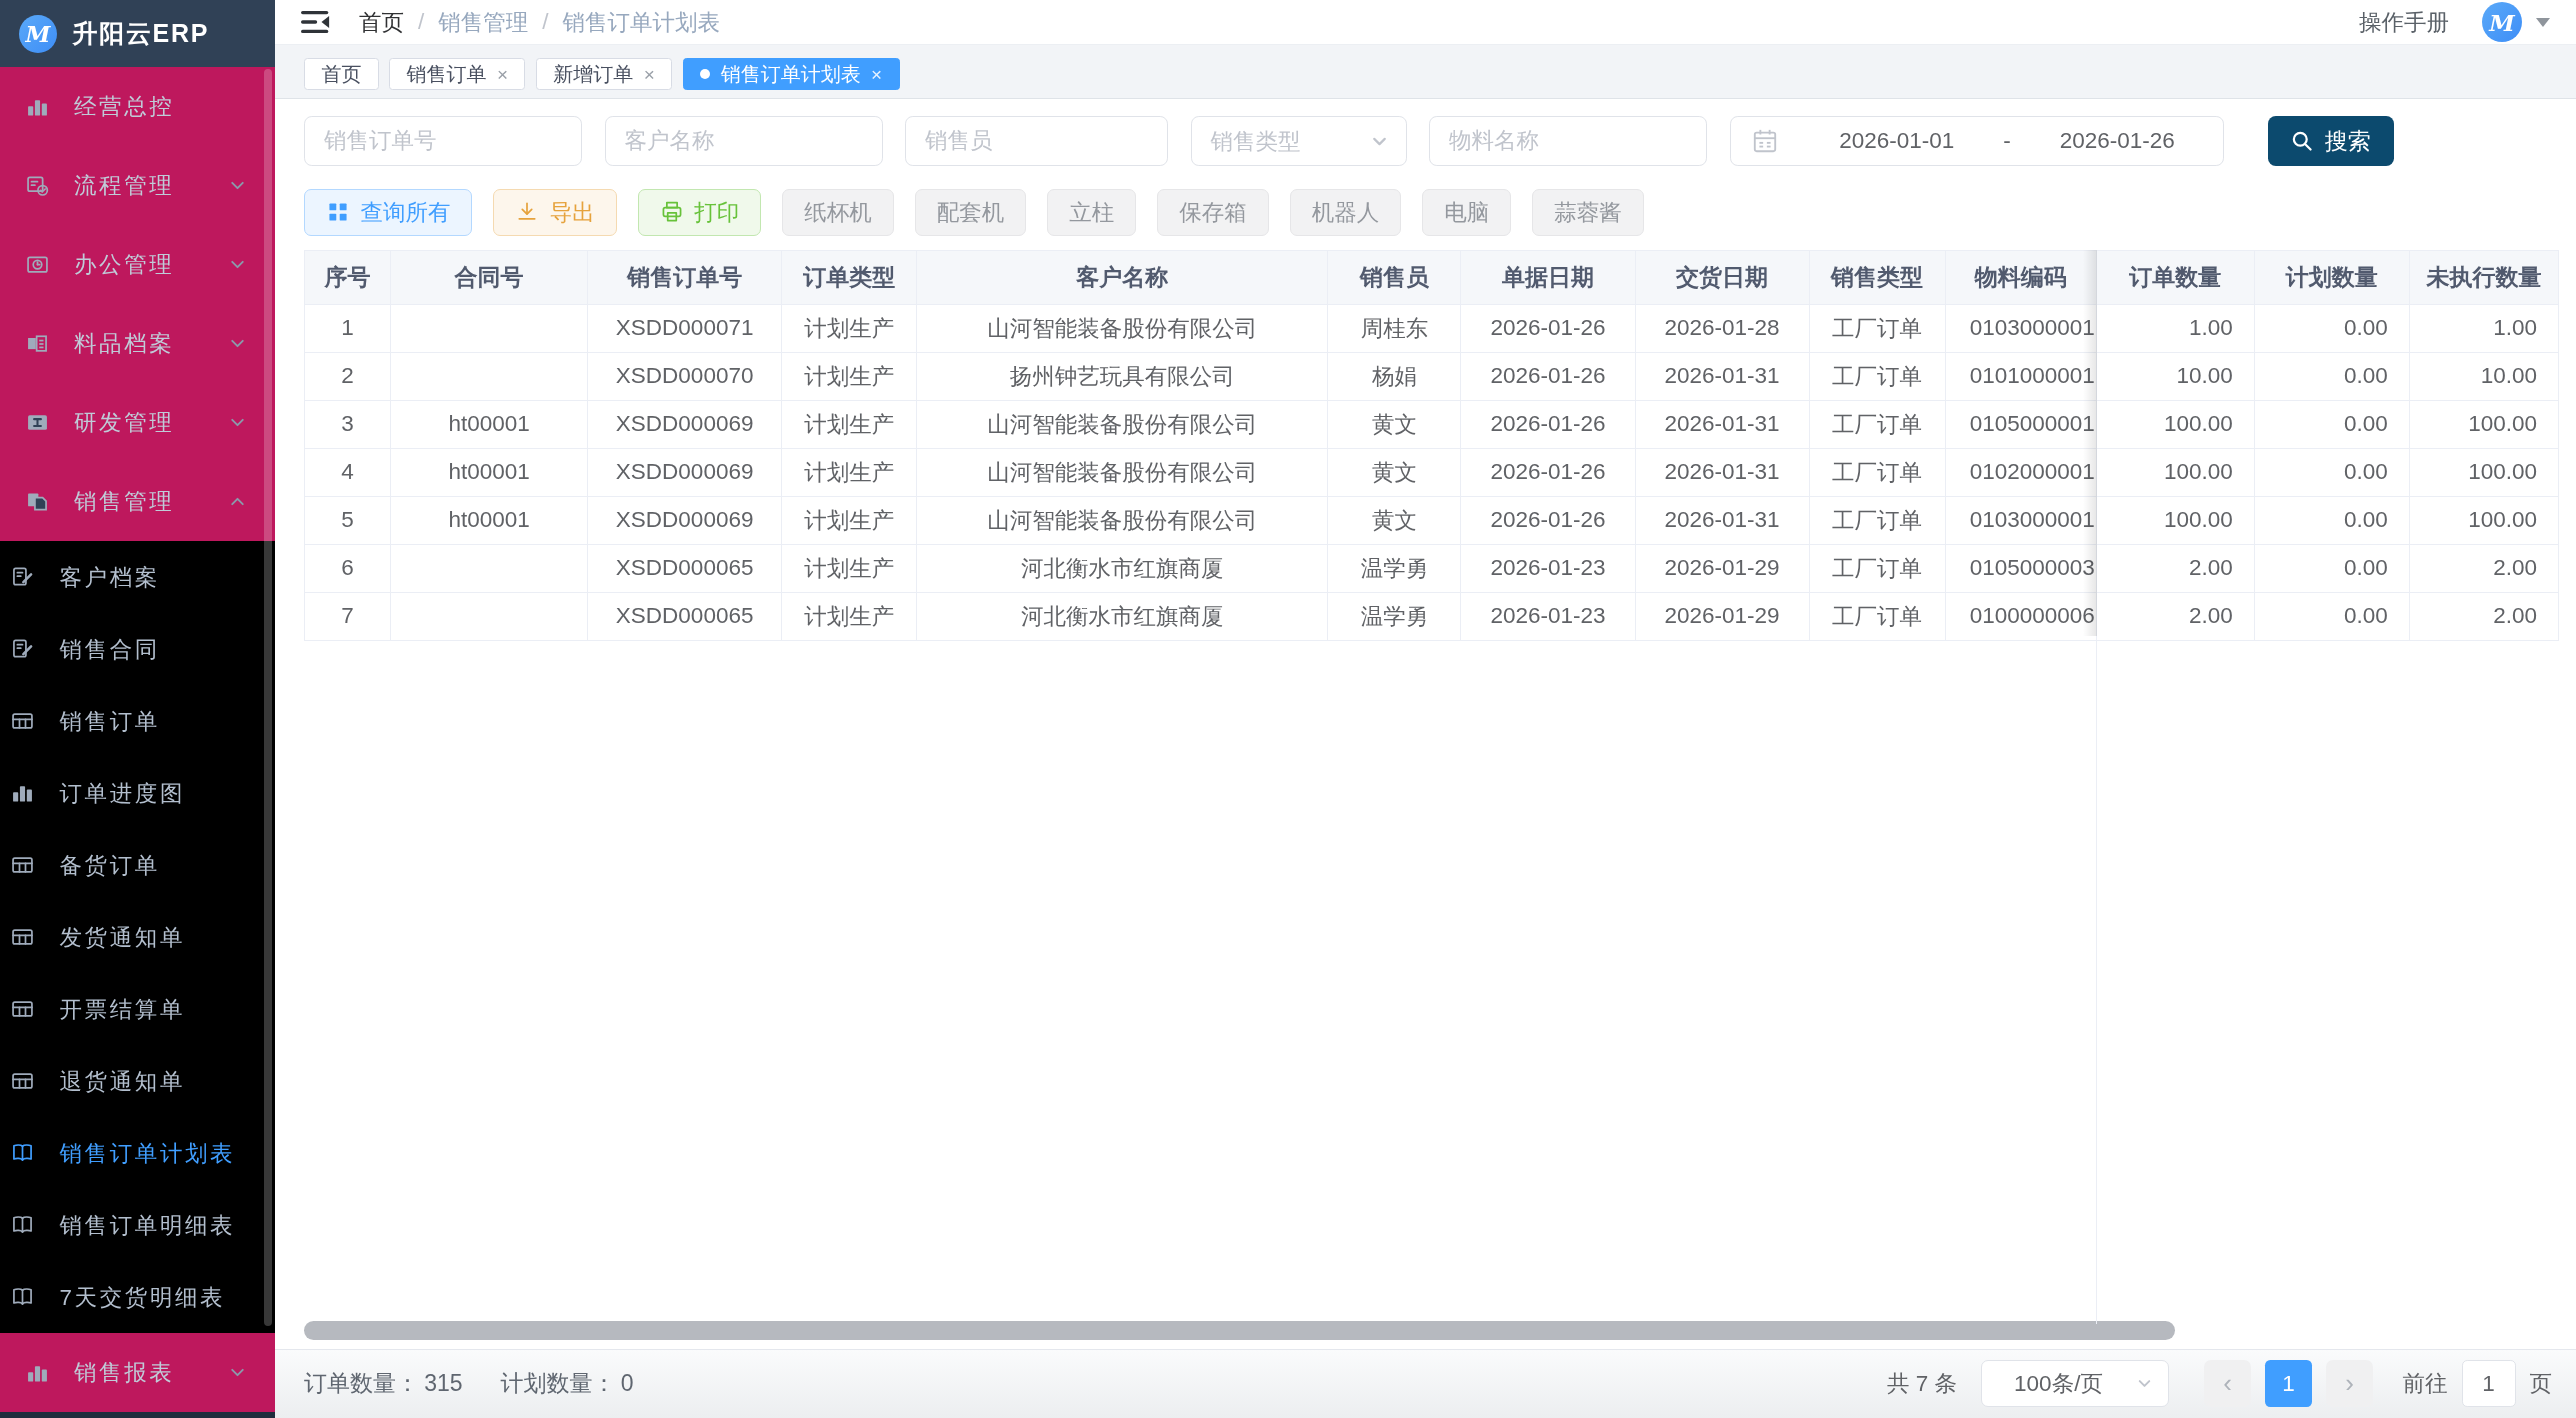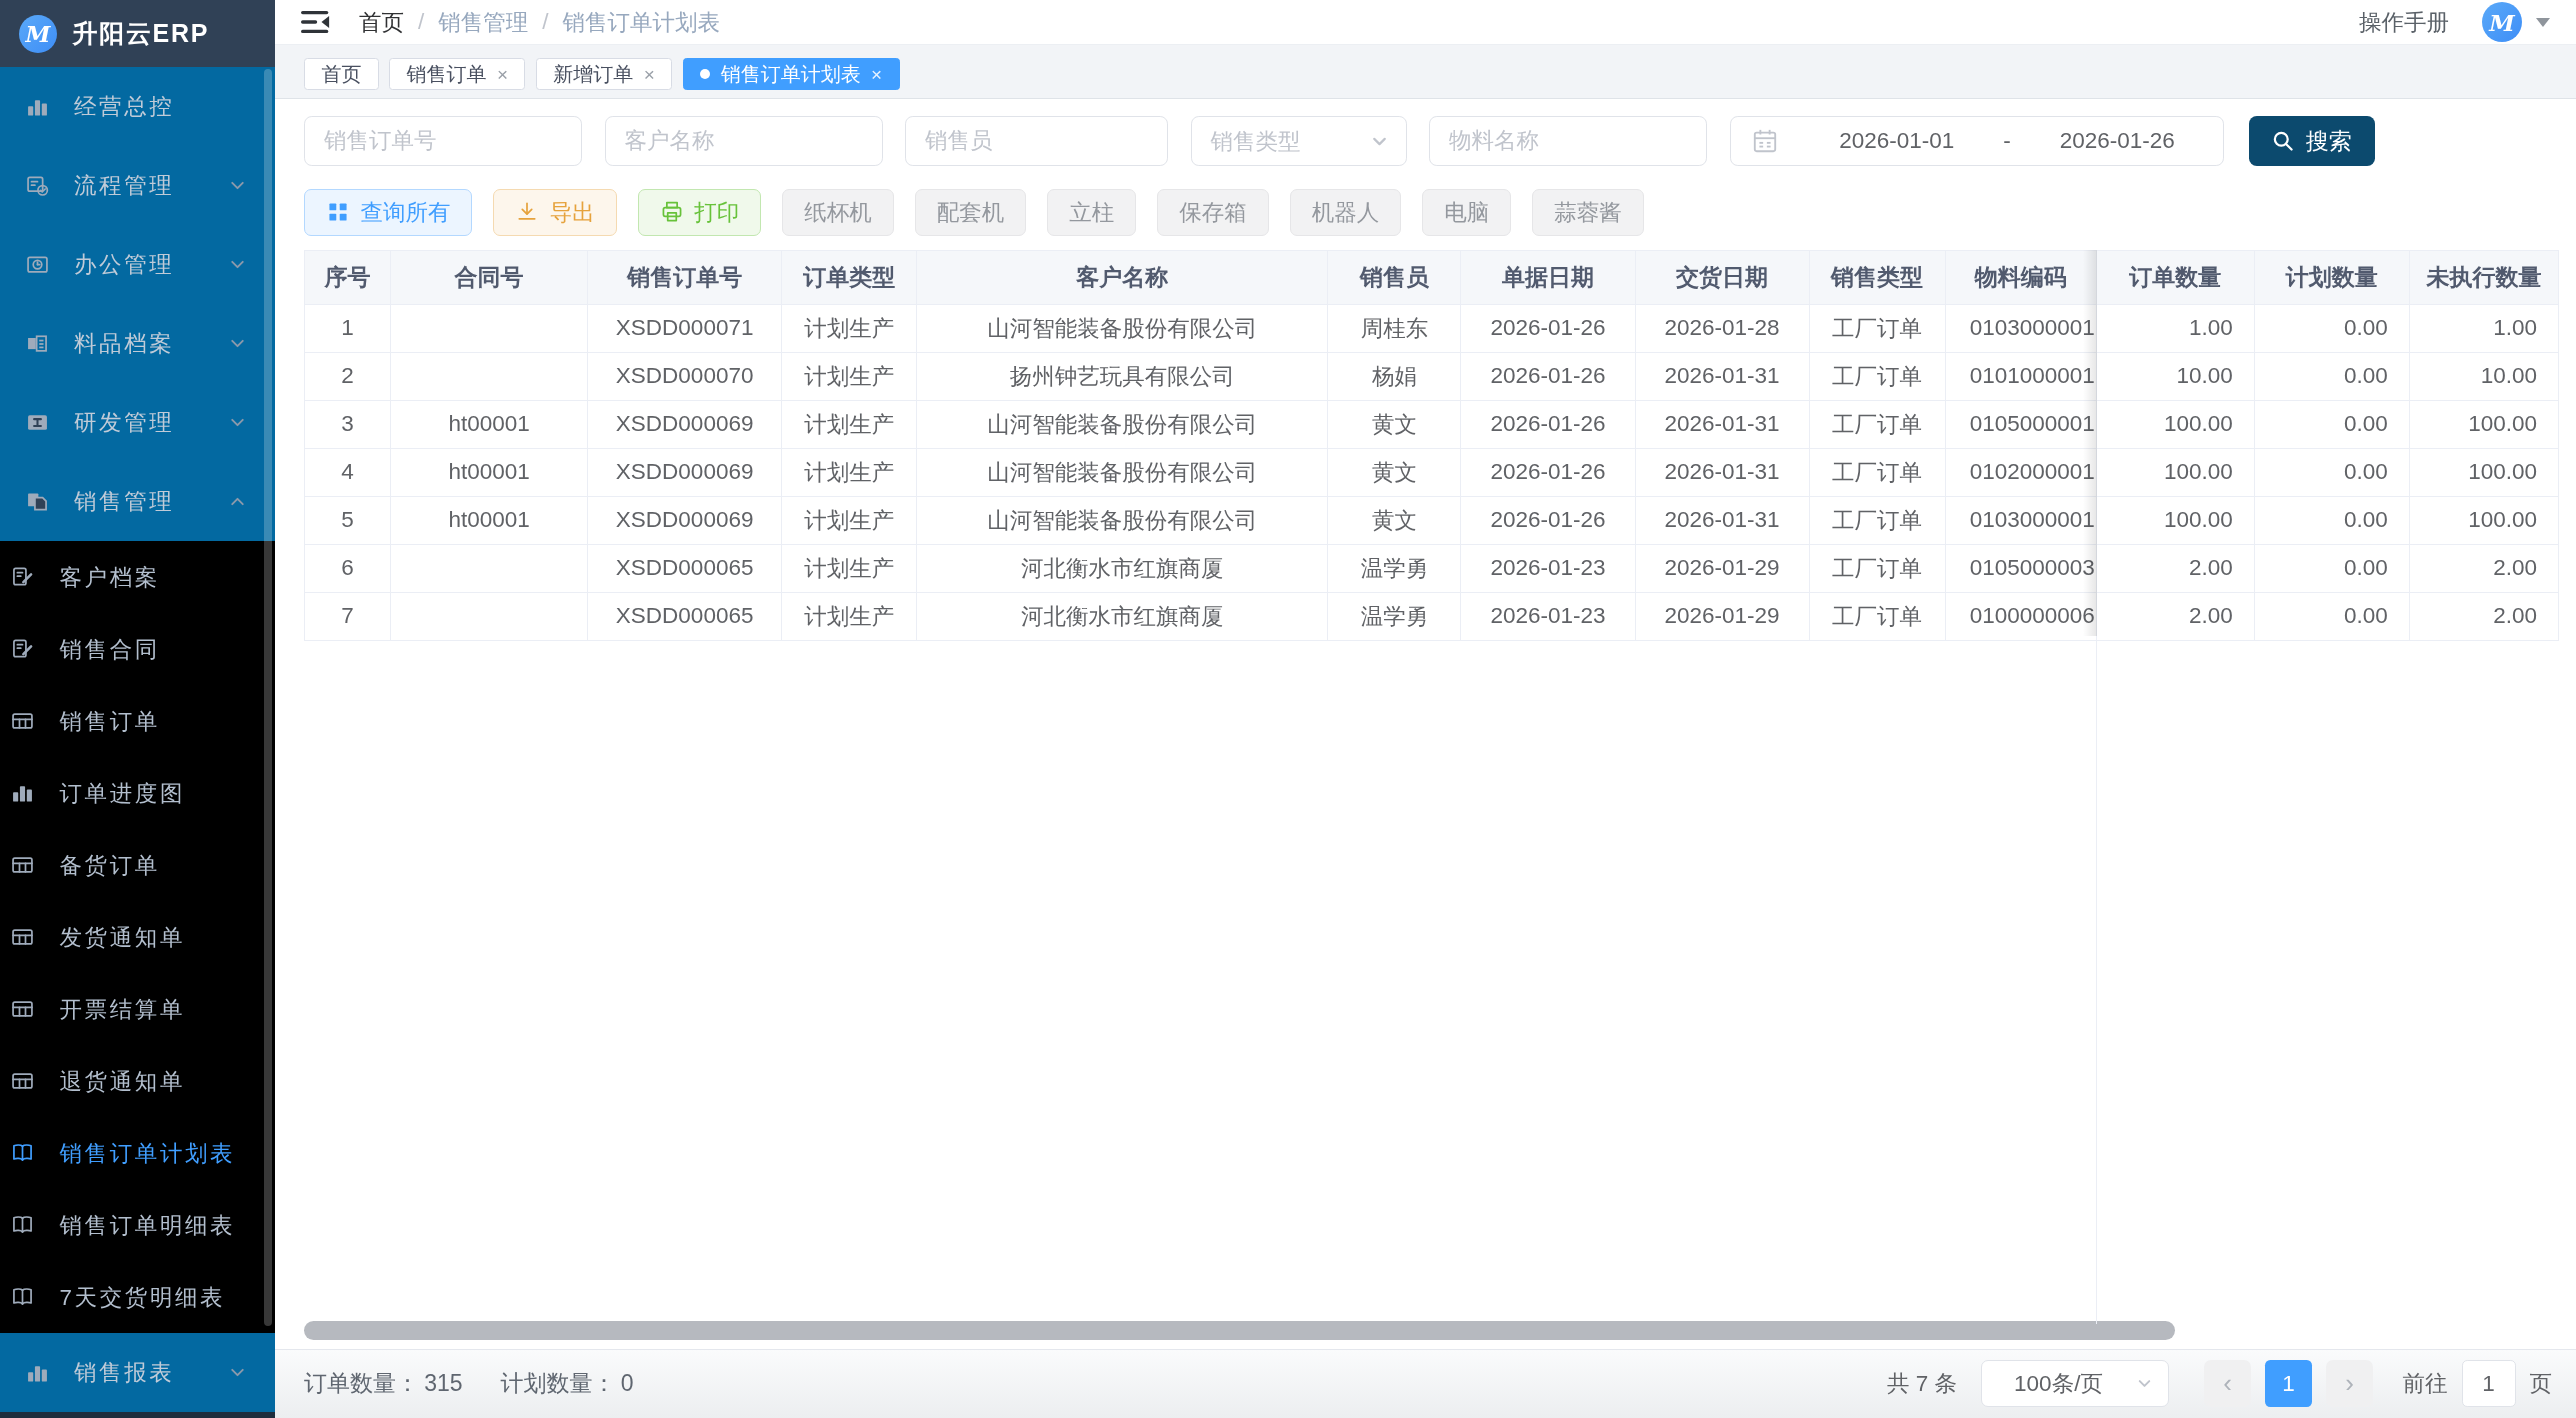--- a/index.html
+++ b/index.html
@@ -10,21 +10,21 @@
   
   .sidebar { position:relative; width:275px; height:100%; background:#304156; flex:none;
     display:flex; flex-direction:column; overflow:hidden; }
   .logo-row { height:67px; display:flex; align-items:center; padding-left:19px; gap:15.5px; flex:none; }
   .logo-circle { width:38px; height:38px; border-radius:50%; background:linear-gradient(135deg,#5aa9f8,#3e8ef7);
     display:flex; align-items:center; justify-content:center; color:#fff; font-size:22.5px;
     font-style:italic; font-weight:bold; font-family:"DejaVu Serif",serif; }
   .logo-text { color:#fff; font-size:25px; font-weight:bold; letter-spacing:1.7px; }
   .menu { flex:1; display:flex; flex-direction:column; }
   .menu-item { display:flex; align-items:center; padding:0 26px 0 22.5px; color:#c0cbd8; font-size:22.5px; cursor:pointer; }
-  .menu-item.root { height:79px; background:#0369a1; }
+  .menu-item.root { height:79px; background:#be185d; }
   .menu-item.sub  { height:72px; background:#000000; color:#b3bfce;padding-left:8px; }
   .menu-item.active { color:#409EFF; }
   .menu-item .micon { width:29px; height:24px; margin-right:22.5px; display:flex; align-items:center; color:#9fabbb; flex:none; }
   .menu-item.active .micon { color:#409EFF; }
   .menu-item .mlabel { flex:1; letter-spacing:2.6px; white-space:nowrap; }
   .menu-item .mchev { width:22.5px; height:22.5px; color:#8родitems; color:#8b99ab; display:flex; align-items:center; }
   .menu-item .mchev svg { width:21px; height:21px; }
   .menu-item .mchev.up svg { transform:rotate(180deg); }
   .menu-filler { flex:1; background:#1f2d3d; }
   .side-scrollbar { position:absolute; right:2.6px; top:69px; width:8.6px; height:1257px;
@@ -66,21 +66,21 @@
   .f-input { height:50px; border:1.7px solid #e0e3e9; border-radius:7.8px; background:#fff;
     font-size:22.5px; color:#606266; padding:0 19px; outline:none; }
   .f-input::placeholder { color:#c0c4cc; }
   .w1 { width:278px; margin-right:22.5px; }
   .w2 { width:263px; margin-right:22.5px; }
   .f-select { width:216px; height:50px; border:1.7px solid #e0e3e9; border-radius:7.8px; background:#fff;
     display:flex; align-items:center; padding:0 15.5px 0 19px; margin-right:22.5px; cursor:pointer; }
   .f-select .sel-text { flex:1; font-size:22.5px; color:#c0c4cc; }
   .f-select svg, .f-date svg { color:#c0c4cc; }
   .f-date { width:494px; height:50px; border:1.7px solid #e0e3e9; border-radius:7.8px; background:#fff;
-    display:flex; align-items:center; padding:0 21px; margin-right:25px; cursor:pointer; }
+    display:flex; align-items:center; padding:0 21px; margin-right:44px; cursor:pointer; }
   .f-date .cal { width:26px; height:26px; margin-right:35px; flex:none; }
   .f-date .dval { flex:1; text-align:center; font-size:22.5px; color:#606266; }
   .f-date .dsep { width:52px; text-align:center; font-size:22.5px; color:#606266; }
   .search-btn { width:126px; height:50px; border:none; border-radius:7.8px; background:#0c4a6e; color:#fff;
     font-size:23px; display:flex; align-items:center; justify-content:center; gap:10.4px; cursor:pointer; }
   .search-btn .sic { width:24px; height:24px; }
 
   
   .actions { display:flex; align-items:center; gap:21px; margin-top:22.5px; flex:none; }
   .act { height:47px; border-radius:7px; font-size:22.5px; display:flex; align-items:center;

